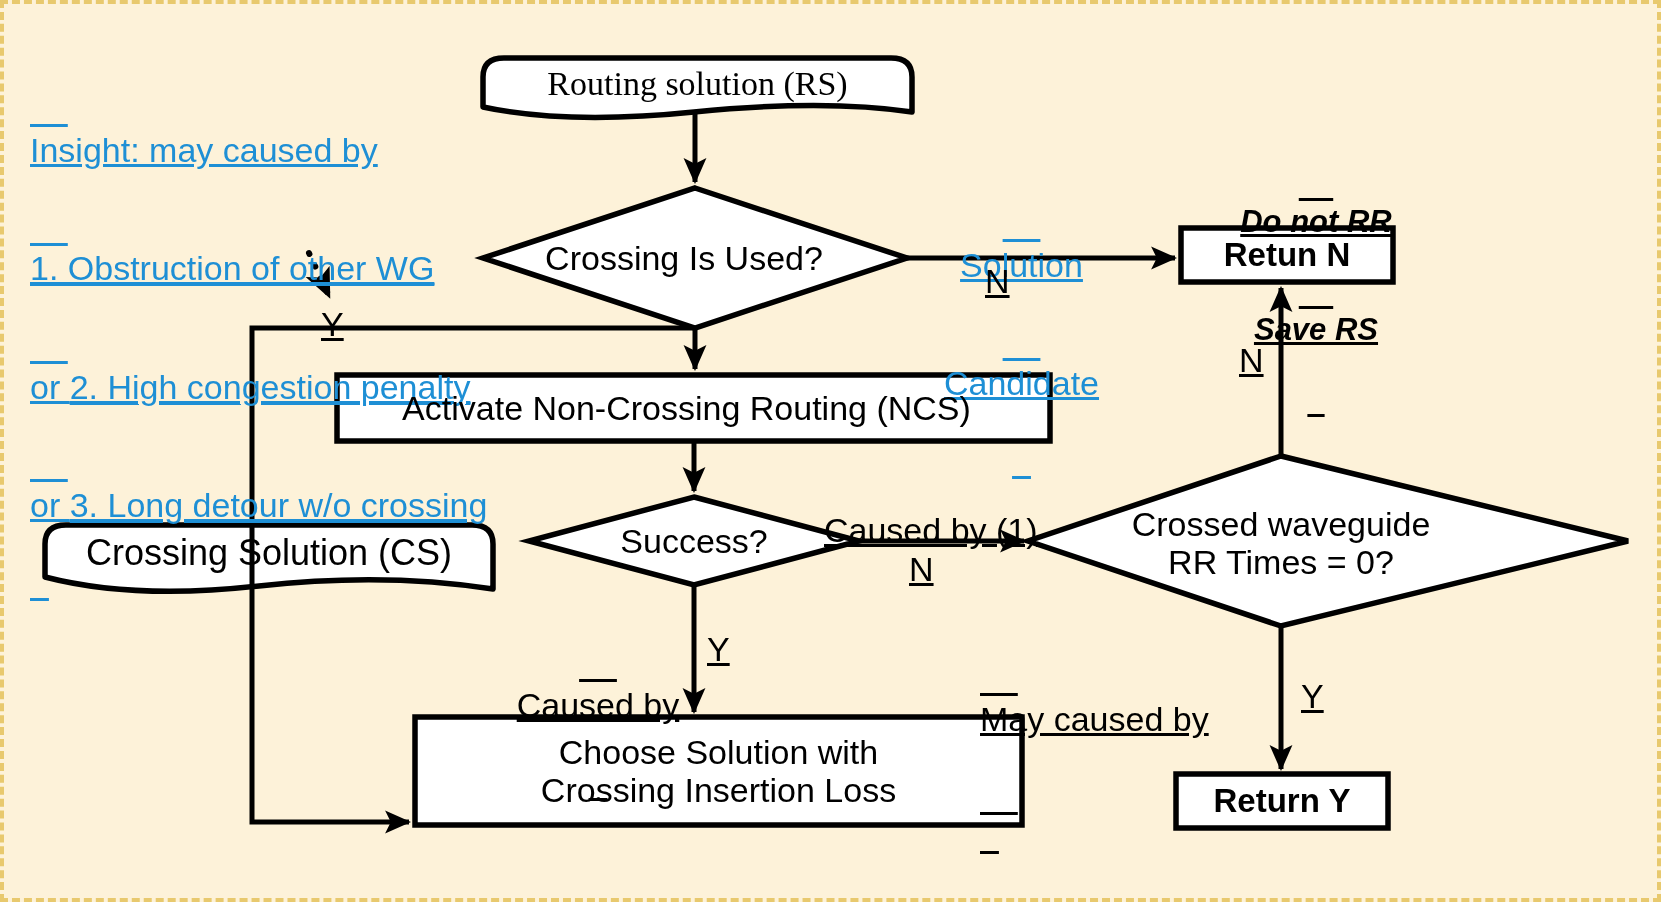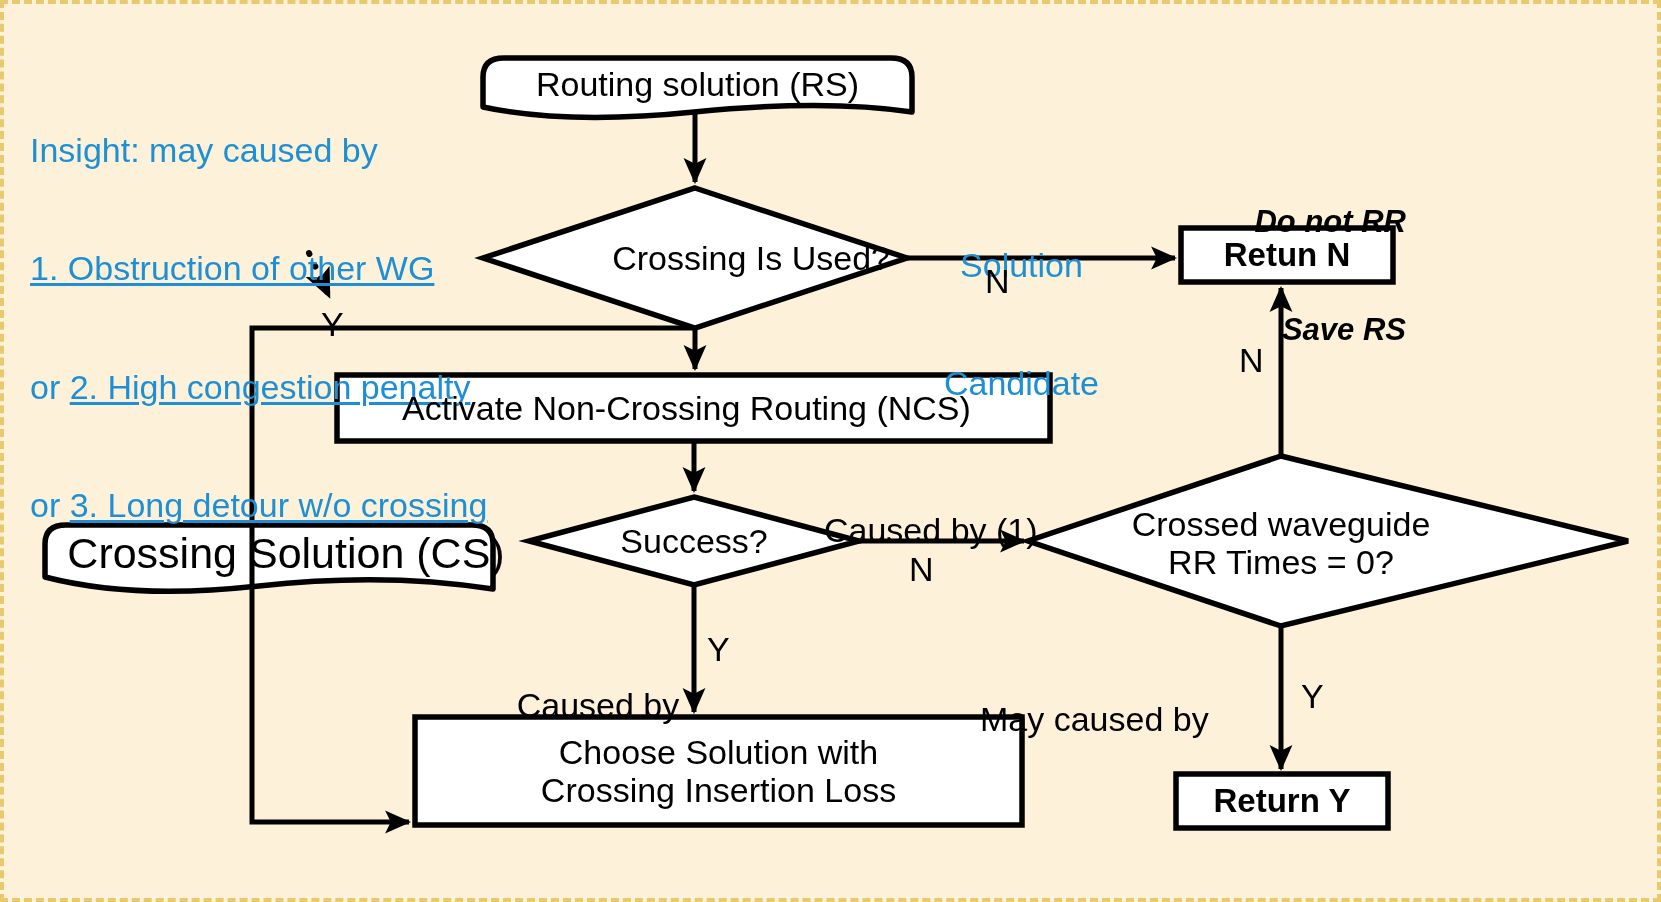--- a/index.html
+++ b/index.html
@@ -23,20 +23,21 @@
     top: 0;
     width: 1661px;
     height: 902px;
   }
   .lbl {
     position: absolute;
     white-space: pre;
     color: #000000;
     font-family: "Liberation Sans", sans-serif;
     line-height: 1.16;
+    text-decoration: underline;
   }
   .node-text {
     position: absolute;
     display: flex;
     align-items: center;
     justify-content: center;
     text-align: center;
     color: #000;
     font-family: "Liberation Sans", sans-serif;
     line-height: 1.12;
@@ -133,53 +134,53 @@
     <path d="M 305 249 L 325 292" fill="none" stroke="#000" stroke-width="6" stroke-linecap="round" stroke-dasharray="1 13" marker-end="url(#arrowdot)"></path>
   </svg>
 
   <div class="lbl blue" style="left:26px; top:48px; font-size:34px;">
     <div>Insight: may caused by</div>
     <div class="u">1. Obstruction of other WG</div>
     <div><span>or </span><span class="u">2. High congestion penalty</span></div>
     <div><span>or </span><span class="u">3. Long detour w/o crossing</span></div>
   </div>
 
-  <div class="node-text" style="left:479px; top:56px; width:429px; height:48px; font-size:34px;">
+  <div class="node-text" style="left:479px; top:56px; width:429px; height:48px; font-size:34px;font-family:Liberation Serif, serif;">
     <span>Routing solution (RS)</span>
   </div>
 
-  <div class="node-text" style="left:542px; top:231px; width:344px; height:46px; font-size:34px;justify-content:flex-end;">
+  <div class="node-text" style="left:508px; top:231px; width:344px; height:46px; font-size:34px;">
     <span>Crossing Is Used?</span>
   </div>
 
   <div class="lbl blue" style="left:940px; top:163px; font-size:34px; text-align:center;">
     <div>Solution</div>
     <div>Candidate</div>
   </div>
 
   <div class="lbl" style="left:981px; top:258px; font-size:34px;">N</div>
 
   <div class="lbl" style="left:317px; top:301px; font-size:34px;">Y</div>
 
-  <div class="lbl bolditalic" style="left:1222px; top:128px; font-size:31px; text-align:right; width:180px;">
+  <div class="lbl bolditalic" style="left:1222px; top:128px; font-size:31px; text-align:center; width:180px;">
     <div>Do not RR</div>
     <div>Save RS</div>
   </div>
 
   <div class="node-text bold" style="left:1177px; top:226px; width:212px; height:50px; font-size:33px;">
     <span>Retun N</span>
   </div>
 
   <div class="lbl" style="left:1235px; top:337px; font-size:34px;">N</div>
 
   <div class="node-text" style="left:326px; top:373px; width:713px; height:62px; font-size:34px;">
     <span>Activate Non-Crossing Routing (NCS)</span>
   </div>
 
-  <div class="node-text" style="left:58px; top:525px; width:448px; height:48px; font-size:43px;">
+  <div class="node-text" style="left:41px; top:525px; width:448px; height:48px; font-size:36px;">
     <span>Crossing Solution (CS)</span>
   </div>
 
   <div class="node-text" style="left:580px; top:514px; width:220px; height:46px; font-size:34px;">
     <span>Success?</span>
   </div>
 
   <div class="lbl" style="left:820px; top:483px; font-size:34px;margin-top:24px;">Caused by (1)</div>
 
   <div class="lbl" style="left:905px; top:546px; font-size:34px;">N</div>

